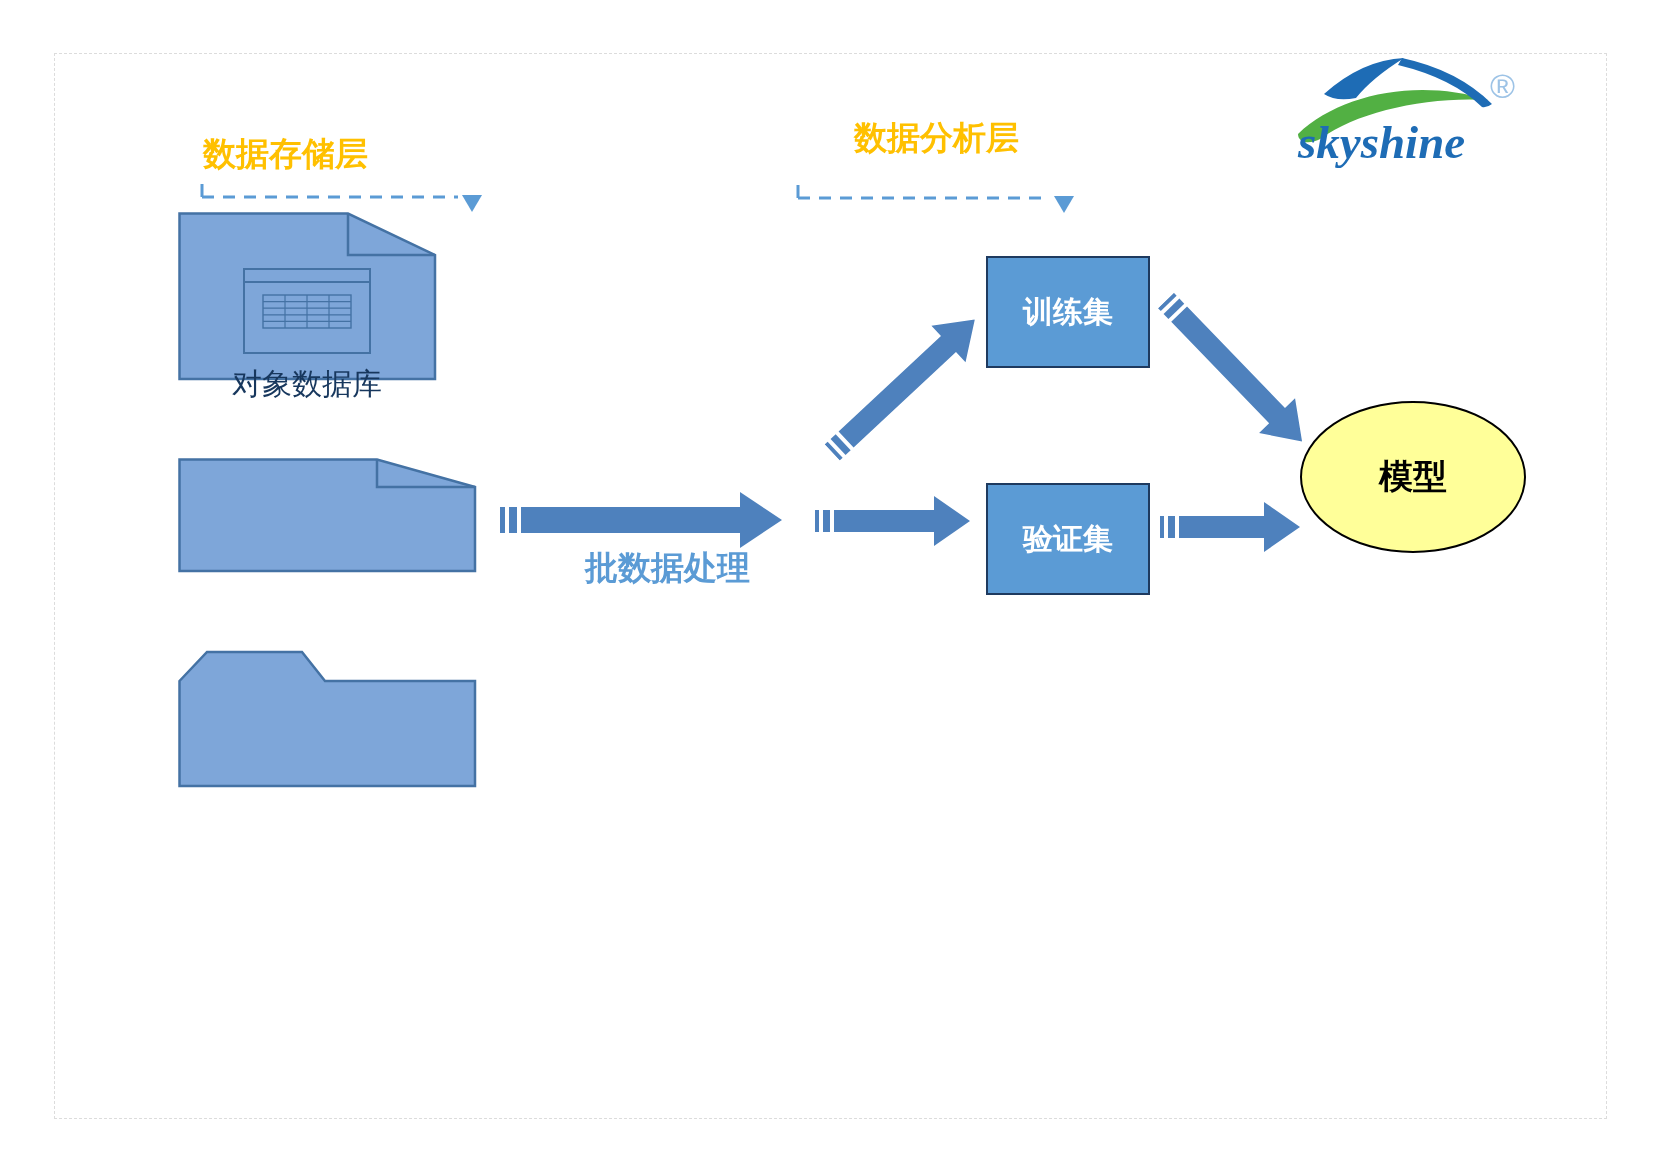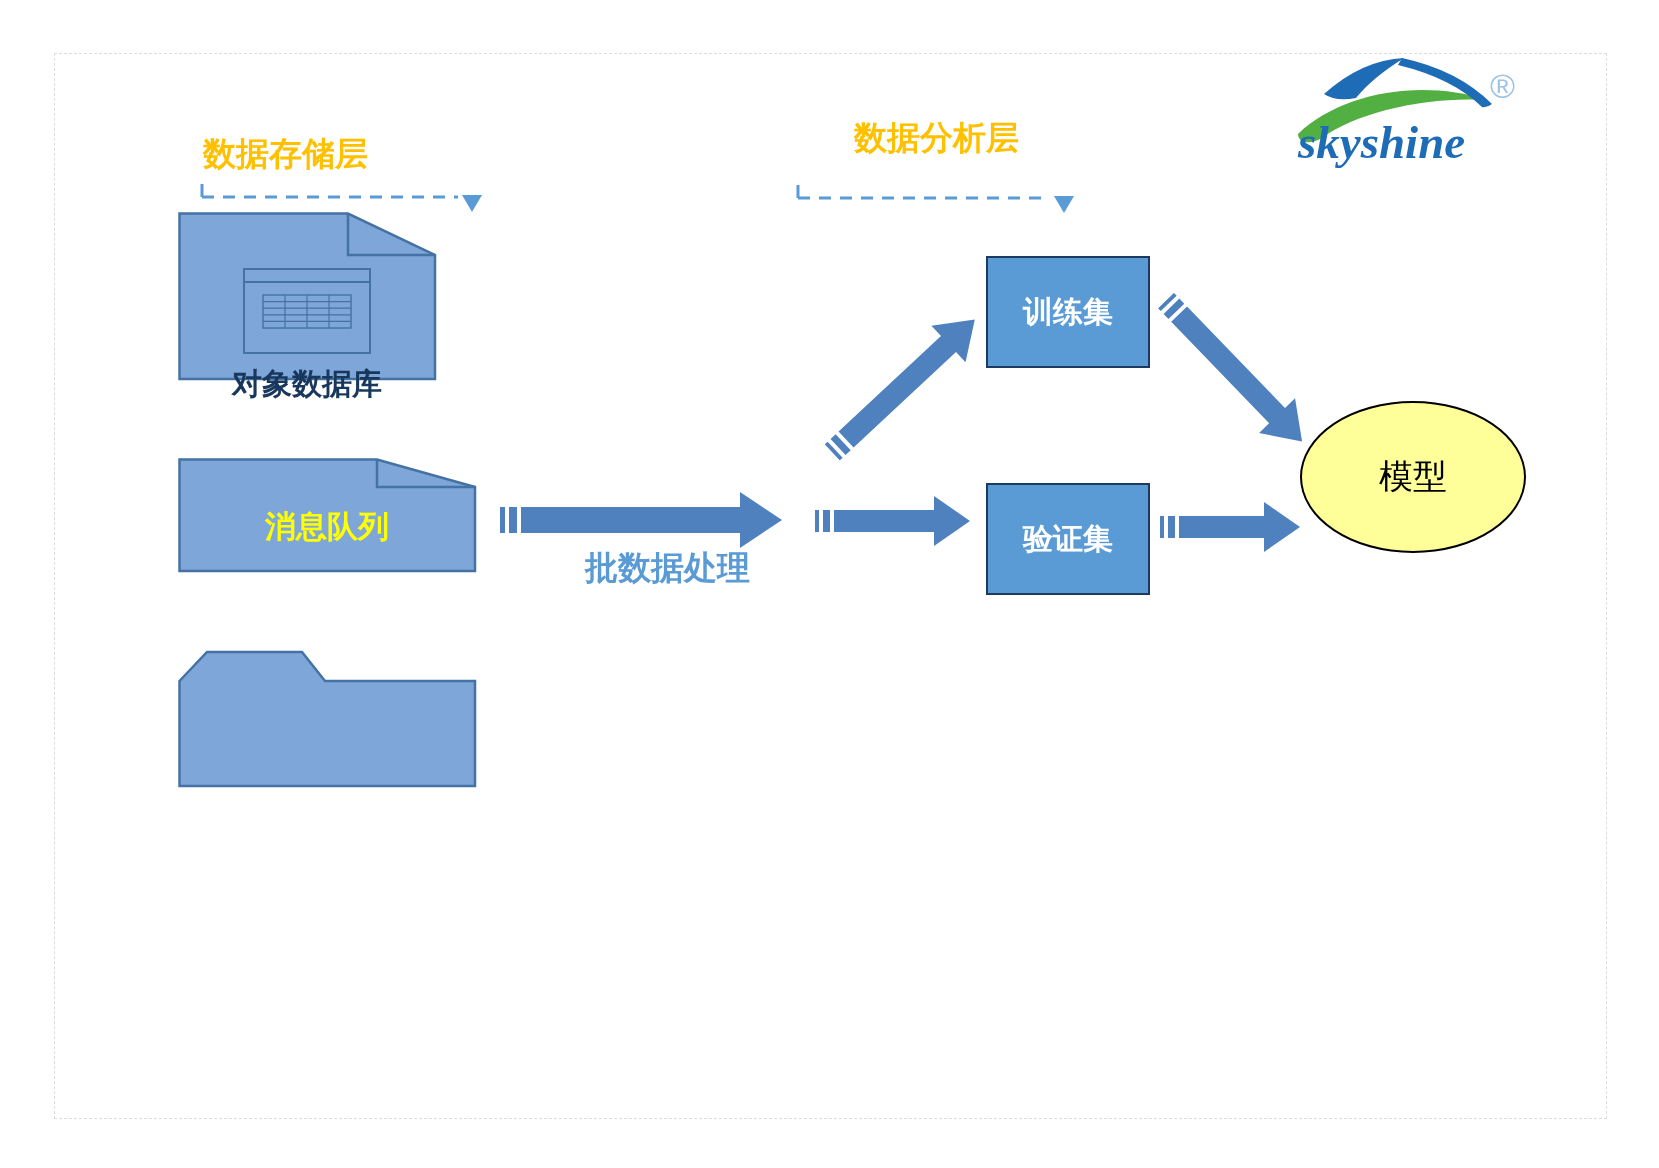--- a/index.html
+++ b/index.html
@@ -10,36 +10,36 @@
   .page-border{
     position:absolute;left:54px;top:53px;width:1551px;height:1064px;
     border:1px dashed #dcdcdc;
   }
   .abs{position:absolute;}
   .layer-label{
     position:absolute;color:#FFC000;font-size:33px;font-weight:bold;white-space:nowrap;
   }
   .storage-label{left:203px;top:132px;}
   .analysis-label{left:854px;top:116px;text-align:center;}
-  .node-label{position:absolute;font-weight:bold;text-align:center;white-space:nowrap;}
+  .node-label{position:absolute;font-weight:normal;text-align:center;white-space:nowrap;}
   .objdb-label{left:179px;top:364px;width:256px;color:#17375D;font-size:30px;}
   .mq-label{left:179px;top:506px;width:296px;color:#FFFF00;font-size:31px;}
   .dfs-label{left:179px;top:727px;width:296px;color:#FFFFFF;font-size:30px;}
   .batch-label{left:540px;top:546px;width:255px;color:#5B9BD5;font-size:33px;font-weight:bold;text-align:center;position:absolute;white-space:nowrap;font-family:Liberation Serif, serif;}
   .set-box{
     position:absolute;width:164px;height:112px;background:#5B9BD5;border:2px solid #1E3A5F;
     display:flex;align-items:center;justify-content:center;box-sizing:border-box;
     color:#fff;font-size:30px;font-weight:bold;
   }
   .training-box{left:986px;top:256px;}
   .validation-box{left:986px;top:483px;}
   .model-ellipse{
     position:absolute;left:1300px;top:401px;width:226px;height:152px;border-radius:50%;
     background:#FFFF99;border:2px solid #000;display:flex;align-items:center;justify-content:center;
-    box-sizing:border-box;color:#000;font-size:34px;font-weight:normal;
+    box-sizing:border-box;color:#000;font-size:34px;font-weight:bold;
   }
   .rot{transform-origin:50% 50%;}
   svg{display:block;}
 </style>
 </head>
 <body>
 
 <div class="canvas">
 
   <div class="page-border"></div>
@@ -75,21 +75,20 @@
       <rect x="85" y="83" width="88" height="33" fill="none" stroke="#4472A4" stroke-width="1.4"></rect>
       <path d="M107,83 V116 M129,83 V116 M151,83 V116 M85,89.6 H173 M85,96.2 H173 M85,102.8 H173 M85,109.4 H173" stroke="#4472A4" stroke-width="1.2" fill="none"></path>
     </g>
   </svg>
   <div class="node-label objdb-label">对象数据库</div>
 
   <svg class="abs" style="left:178px;top:458px;" width="299" height="115" viewBox="0 0 299 115">
     <polygon points="1.5,1.5 199,1.5 297,29 297,113 1.5,113" fill="#7EA6D9" stroke="#4472A4" stroke-width="2.5"></polygon>
     <path d="M199,1.5 L199,29 L297,29" fill="none" stroke="#4472A4" stroke-width="2.5"></path>
   </svg>
-  <div class="node-label mq-label">消息队列</div>
 
   <svg class="abs" style="left:178px;top:650px;" width="299" height="138" viewBox="0 0 299 138">
     <polygon points="1.5,31 29,2 124,2 147,31 297,31 297,136 1.5,136" fill="#7EA6D9" stroke="#4472A4" stroke-width="2.5"></polygon>
   </svg>
 
   <svg class="abs" style="left:500px;top:491px;" width="282" height="58" viewBox="0 0 282 58">
     <rect x="0" y="16" width="5" height="26" fill="#4E81BD"></rect>
     <rect x="9" y="16" width="8" height="26" fill="#4E81BD"></rect>
     <polygon points="21,16 240,16 240,1 282,29 240,57 240,42 21,42" fill="#4E81BD"></polygon>
   </svg>

